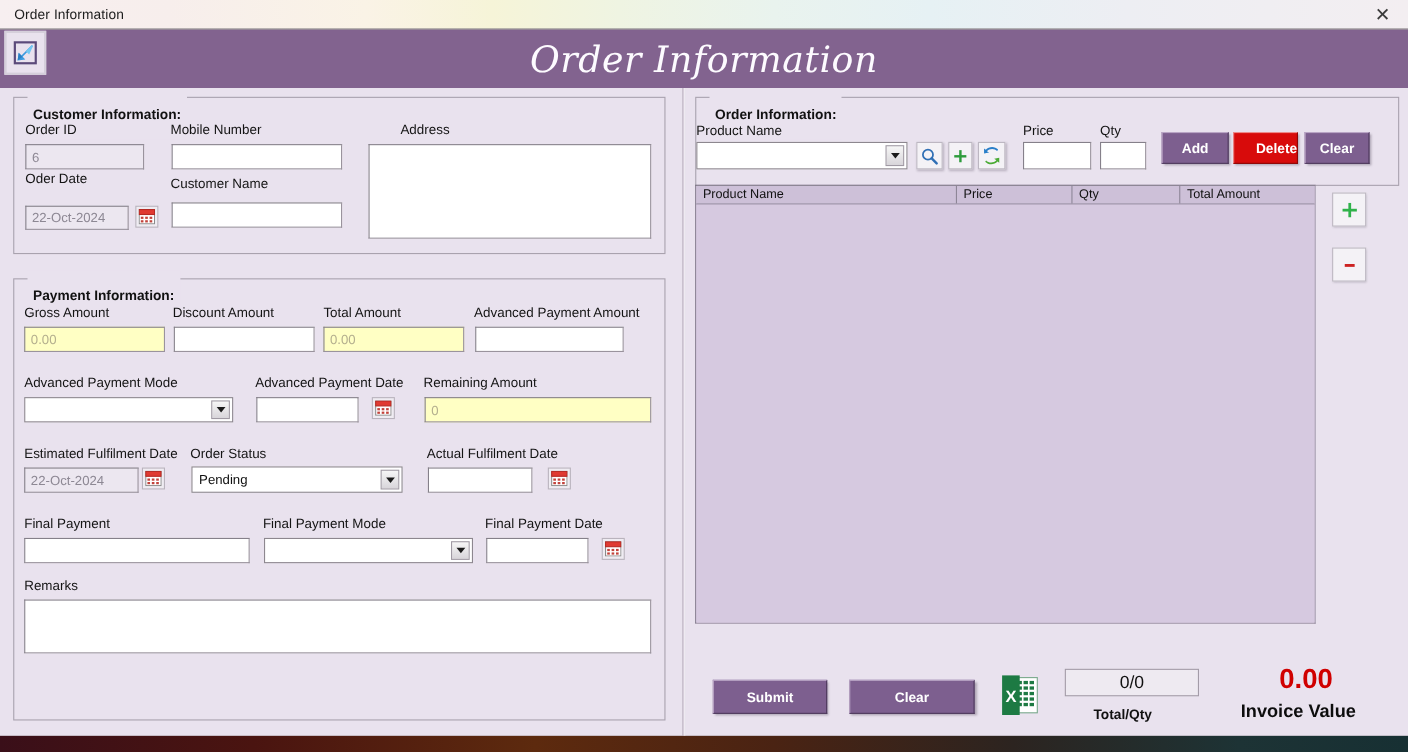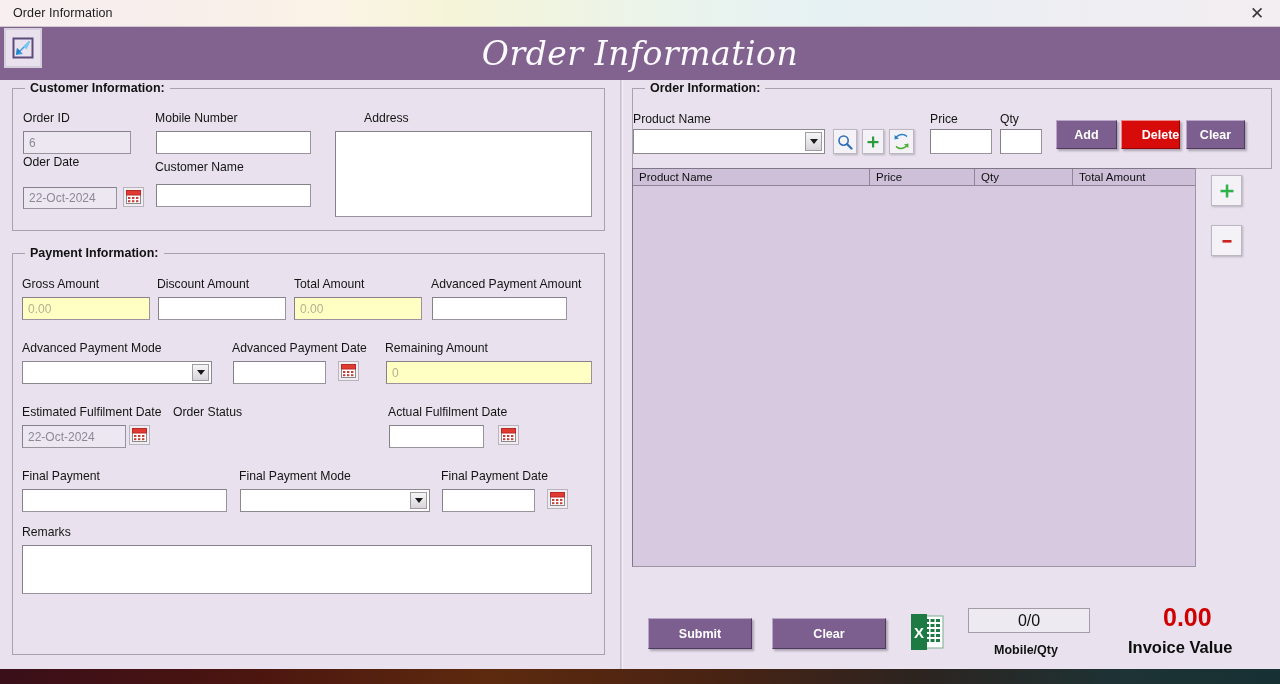--- a/index.html
+++ b/index.html
@@ -59,21 +59,21 @@
   }
 
   
   .group {
     position: absolute;
     border: 1px solid #a9a2ae;
     background: transparent;
   }
   .group > .g-title {
     position: absolute; top: -8px; left: 12px;
-    background: #e9e2ee; padding: 0 5px;
+    background: #e9e2ee; padding: 16px 5px;
     font-size: 12.5px; font-weight: bold; color: #111;
   }
 
   
   .lbl { position: absolute; font-size: 12.2px; color: #141414; white-space: nowrap; }
   .txt {
     position: absolute; background: #fff;
     border: 1px solid #9a939d; border-top-color: #85808a; border-left-color: #85808a;
     font-size: 12px; color: #111; padding: 2px 5px; line-height: 1;
     display: flex; align-items: center;
@@ -266,20 +266,26 @@
               <rect x="6" y="7" width="2.4" height="2"></rect>
             <rect x="10" y="7" width="2.4" height="2"></rect>
               <rect x="2" y="10.2" width="2.4" height="2"></rect>
             <rect x="6" y="10.2" width="2.4" height="2"></rect>
               <rect x="10" y="10.2" width="2.4" height="2"></rect>
           </g>
         </svg>
       </div>
 
       <div class="lbl" style="left:160px; top:151px;">Order Status</div>
+      <div class="combo" style="left:161px; top:170px; width:192px; height:24px;">
+        <span>Pending</span>
+        <span class="arrow">
+            <i></i>
+          </span>
+      </div>
 
       <div class="lbl" style="left:375px; top:151px;">Actual Fulfilment Date</div>
       <div class="txt" style="left:376px; top:171px; width:95px; height:23px;"></div>
       <div class="calbtn" style="left:485px; top:171px;">
         <svg width="15" height="14" viewBox="0 0 15 14">
           <rect x="0.5" y="0.5" width="14" height="13" fill="#fff" stroke="#8a8a8a"></rect>
           <rect x="0.5" y="0.5" width="14" height="4.5" fill="#e03a32" stroke="#b52a24"></rect>
           <g fill="#c2413a">
             <rect x="2" y="7" width="2.4" height="2"></rect>
               <rect x="6" y="7" width="2.4" height="2"></rect>
@@ -402,20 +408,20 @@
         <g fill="#ffffff">
           <rect x="20" y="6" width="1.5" height="25"></rect>
           <rect x="25.5" y="6" width="1.5" height="25"></rect>
         </g>
         <rect x="2" y="2" width="16" height="36" fill="#1d7a43"></rect>
         <text x="10" y="26" font-family="'Liberation Sans',sans-serif" font-size="15" font-weight="bold" fill="#ffffff" text-anchor="middle">X</text>
       </svg>
     </div>
 
     <div class="itemsbox" style="left:968px; top:528px; width:122px; height:25px;">0/0</div>
-    <div class="itemscap" style="left:994px; top:563px;">Mobile/Qty</div>
+    <div class="itemscap" style="left:994px; top:563px;">Total/Qty</div>
 
     <div class="bigval" style="left:1163px; top:523px;">0.00</div>
     <div class="bigcap" style="left:1128px; top:558px;">Invoice Value</div>
   </div>
 
   <div id="taskbar"></div>
 </div>
 
 </body></html>

